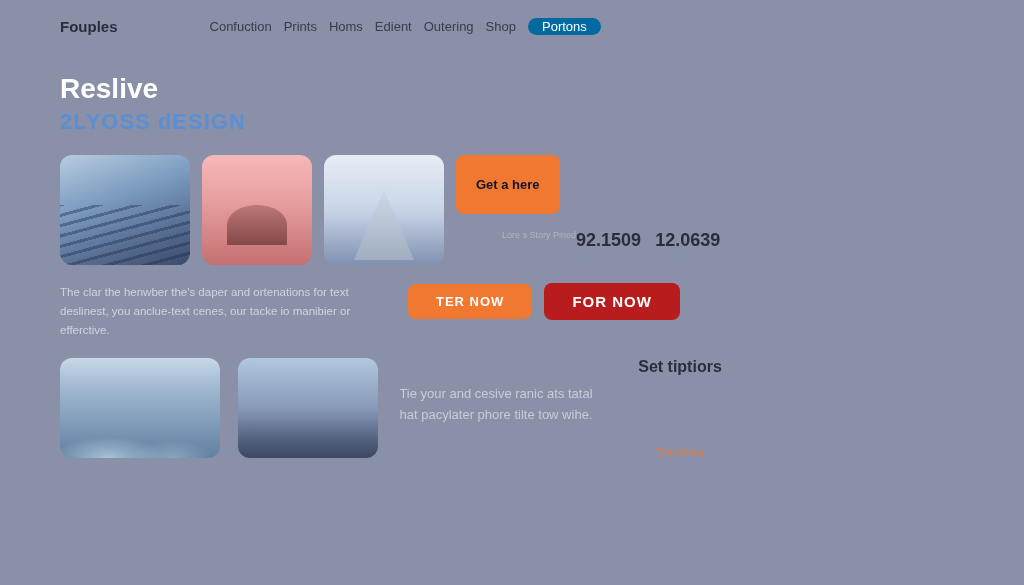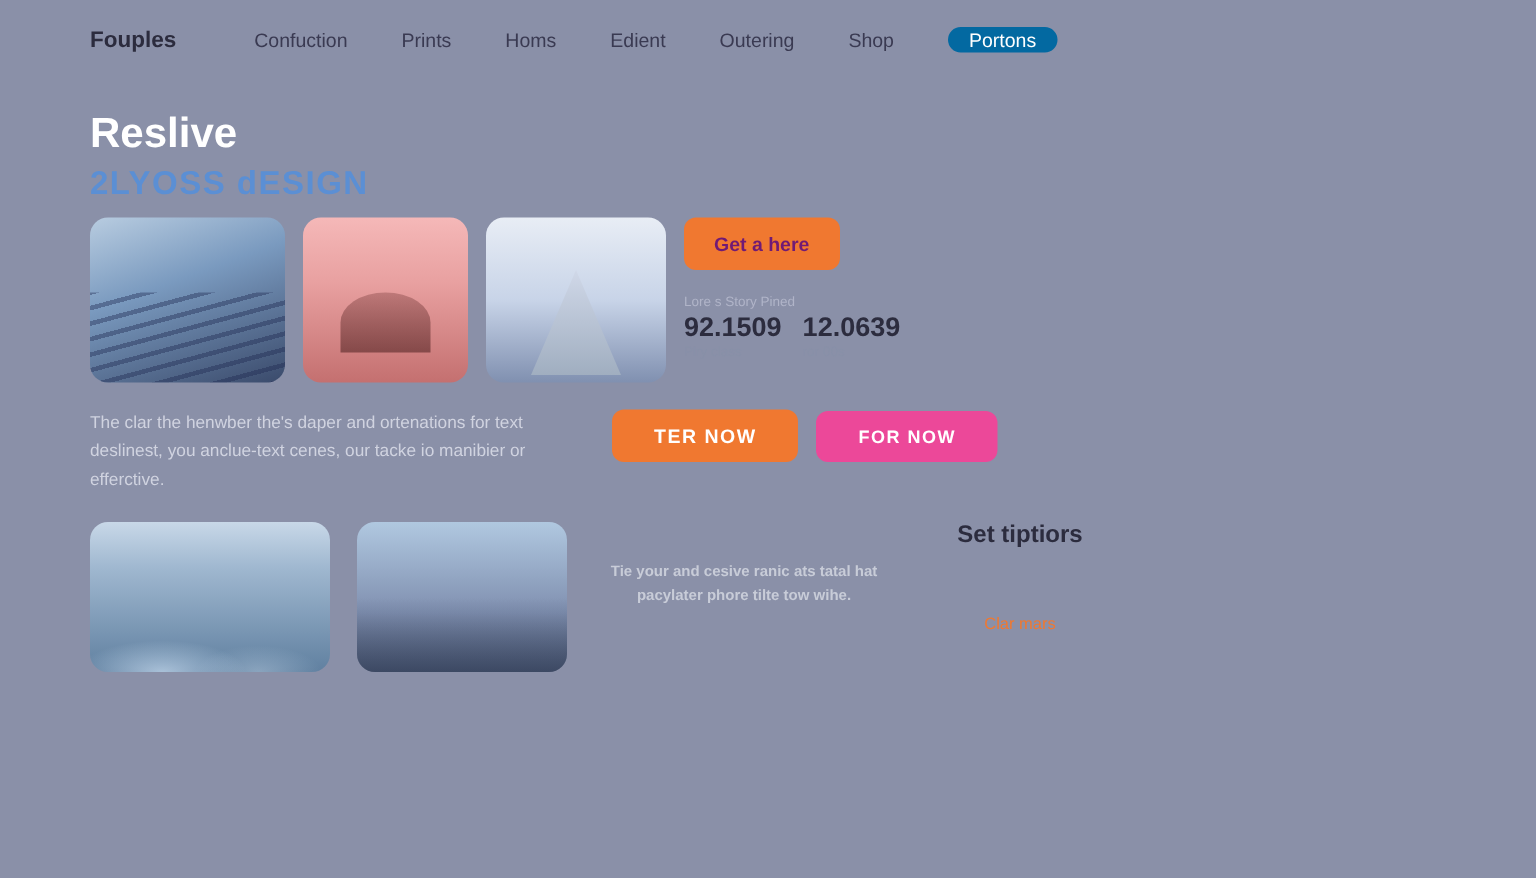--- a/index.html
+++ b/index.html
@@ -20,23 +20,24 @@
       gap: 32px;
     }
     .nav-logo {
       font-weight: 700;
       font-size: 15px;
       color: #2c2c3e;
       margin-right: 20px;
     }
     .nav-links {
       display: flex;
-      gap: 36px;
+      gap: 12px;
       align-items: center;
       flex: 1;
+      margin-left: 40px;
     }
     .nav-link {
       font-size: 13px;
       color: #3a3a52;
       cursor: pointer;
       text-decoration: none;
     }
     .nav-link.active {
       background: #0369a1;
       color: #fff;
@@ -54,21 +55,21 @@
     .hero-title {
       font-size: 28px;
       font-weight: 700;
       color: #fff;
       margin-bottom: 4px;
     }
     .hero-subtitle {
       font-size: 22px;
       font-weight: 700;
       color: #5b8fd4;
-      margin-bottom: 10px;
+      margin-bottom: 20px;
       letter-spacing: 1px;
     }
     .hero-desc {
       font-size: 12px;
       color: #d0d3e0;
       line-height: 1.6;
       max-width: 280px;
       margin-bottom: 18px;
     }
 
@@ -137,38 +138,39 @@
 
     .cta-block {
       display: flex;
       flex-direction: column;
       gap: 10px;
       flex: 1;
     }
 
     .btn-get-here {
       background: #f07830;
-      color: #701a75;
+      color: #0f172a;
       border: none;
       border-radius: 8px;
-      padding: 10px 20px;
+      padding: 22px 20px;
       font-size: 13px;
       font-weight: 600;
       cursor: pointer;
       align-self: flex-start;
     }
 
     .stats-block {
       display: flex;
       gap: 16px;
       margin-top: 6px;
     }
     .stat-item {
       display: flex;
-      flex-direction: column;
+      flex-direction: row;
+      margin-left: 46px;
     }
     .stat-label {
       font-size: 9px;
       color: #b0b4c8;
       margin-bottom: 2px;
     }
     .stat-value {
       font-size: 18px;
       font-weight: 700;
       color: #2c2c3e;
@@ -206,26 +208,26 @@
       color: #fff;
       border: none;
       border-radius: 8px;
       padding: 10px 28px;
       font-size: 13px;
       font-weight: 700;
       cursor: pointer;
       letter-spacing: 1px;
     }
     .btn-for {
-      background: #ec4899;
+      background: #b91c1c;
       color: #fff;
       border: none;
       border-radius: 8px;
       padding: 10px 28px;
-      font-size: 12px;
+      font-size: 15px;
       font-weight: 700;
       cursor: pointer;
       letter-spacing: 1px;
     }
 
     
     .bottom-row {
       display: flex;
       gap: 18px;
       align-items: flex-start;
@@ -286,26 +288,25 @@
       flex: 1;
       text-align: center;
     }
     .bottom-right-title {
       font-size: 16px;
       font-weight: 700;
       color: #2c2c3e;
       margin-bottom: 8px;
     }
     .bottom-right-desc {
-      font-size: 10px;
+      font-size: 13px;
       color: #c8ccd8;
       line-height: 1.6;
       max-width: 200px;
-      margin-bottom: 0;
-      font-weight: bold;
+      margin-bottom: 16px;
     }
     .bottom-right-link {
       font-size: 11px;
       color: #f07830;
       cursor: pointer;
     }
 
     .stat-block-inline {
       display: flex;
       flex-direction: column;

